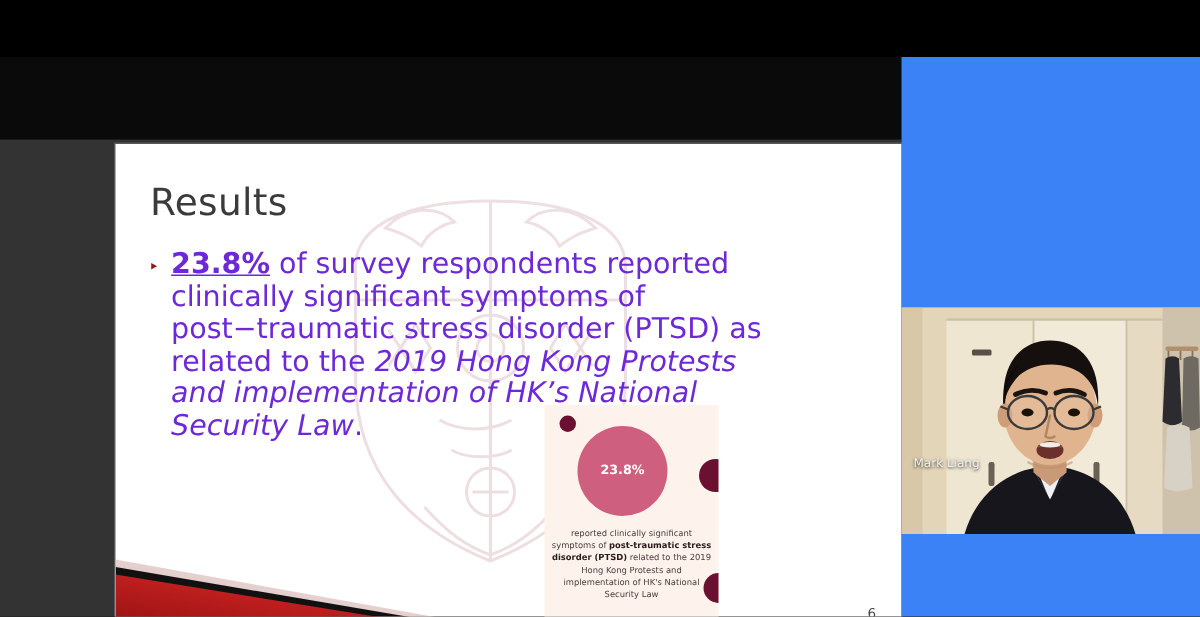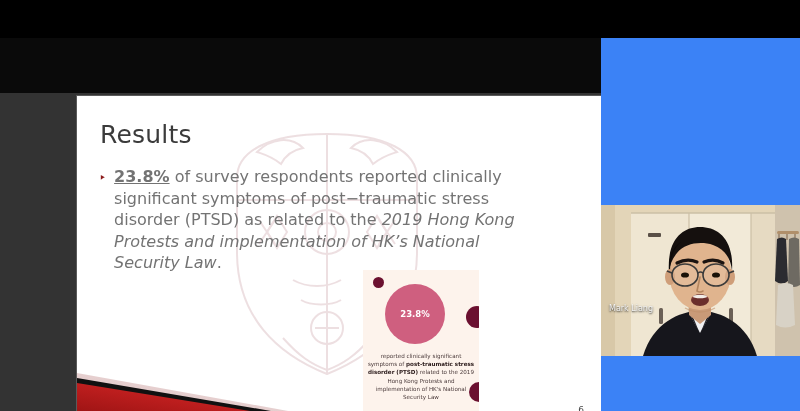--- a/index.html
+++ b/index.html
@@ -81,23 +81,23 @@
   }
   .bullet-marker {
     flex: 0 0 auto;
     color: #8c1b1b;
     font-size: 12px;
     line-height: 20px;
     font-family: "DejaVu Sans", sans-serif;
     padding-top: 2px;
   }
   .bullet-text {
-    font-size: 16px;
+    font-size: 19px;
     line-height: 21.5px;
-    color: #737373;
+    color: #6d28d9;
     font-family: "DejaVu Sans", sans-serif;
   }
   .bullet-text .stat {
     font-weight: bold;
     text-decoration: underline;
   }
   .bullet-text .ital {
     font-style: italic;
   }
   

